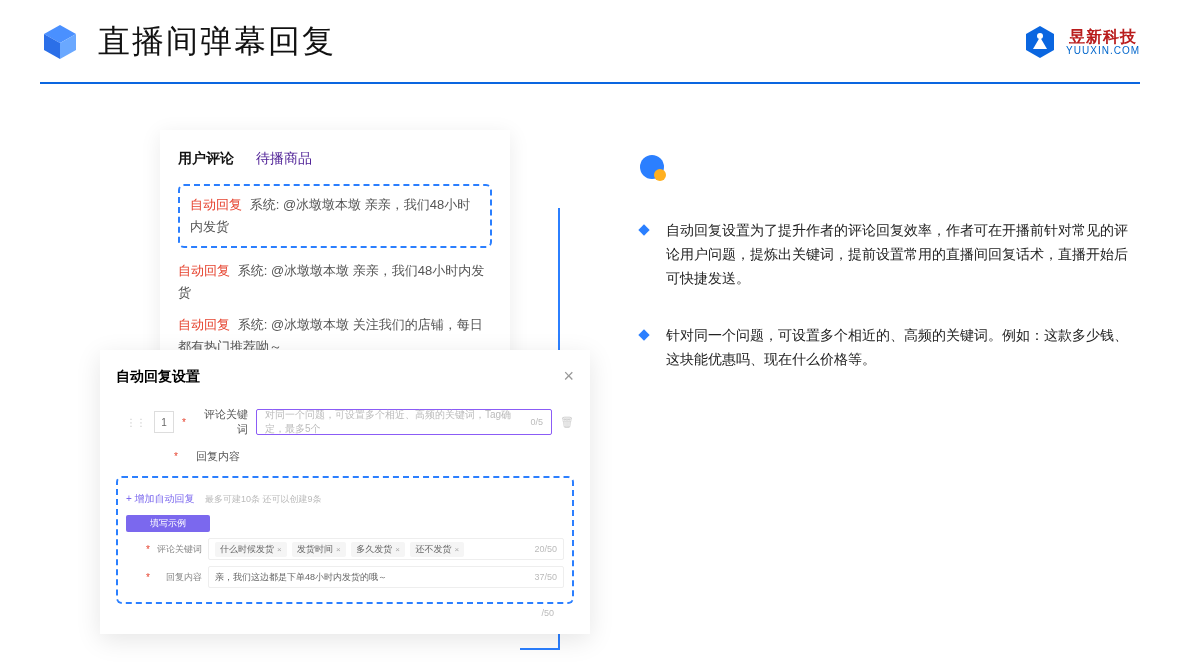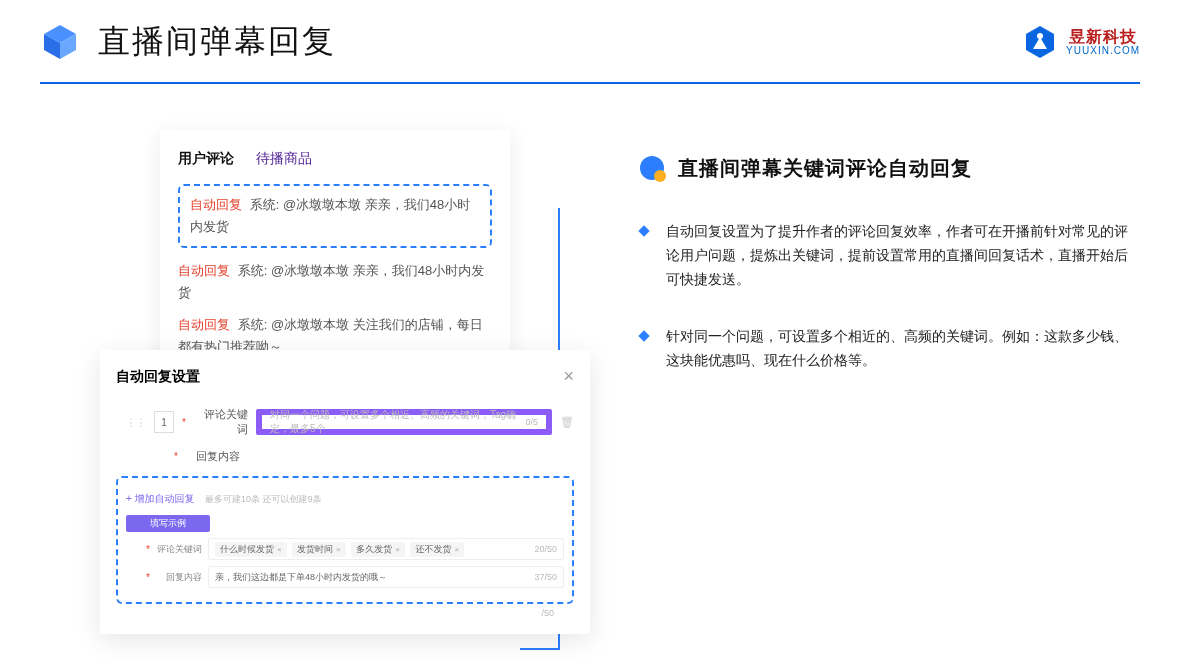--- a/index.html
+++ b/index.html
@@ -40,21 +40,21 @@
 .dashed-box { border: 2px dashed #2B7FFF; border-radius: 6px; padding: 8px 10px; margin-bottom: 12px; position: relative; }
 
 .card-settings { background: #fff; box-shadow: 0 6px 24px rgba(0,0,0,0.10); width: 490px; position: absolute; top: 220px; left: 0; padding: 16px; }
 .settings-header { display: flex; justify-content: space-between; align-items: center; font-size: 14px; font-weight: 600; margin-bottom: 20px; }
 .close-x { font-size: 18px; color: #999; font-weight: 300; }
 .form-row { display: flex; align-items: center; gap: 8px; margin-bottom: 12px; font-size: 11px; padding-left: 10px; }
 .idx-box { width: 20px; height: 22px; border: 1px solid #ddd; display: flex; align-items: center; justify-content: center; font-size: 10px; color: #666; }
 .dots { color: #ccc; font-size: 10px; }
 .req { color: #E6432F; font-size: 10px; }
 .label { color: #555; width: 54px; text-align: right; }
-.input-box { flex: 1; height: 26px; border: 6px solid #8b5cf6; border-radius: 2px; padding: 0 8px; display: flex; align-items: center; justify-content: space-between; font-size: 10px; color: #bbb; background: #fff; }
+.input-box { flex: 1; height: 26px; border: 1px solid #8b5cf6; border-radius: 2px; padding: 0 8px; display: flex; align-items: center; justify-content: space-between; font-size: 10px; color: #bbb; background: #fff; }
 .counter { font-size: 9px; color: #bbb; }
 .trash { color: #ccc; font-size: 11px; }
 
 .dashed-settings { border: 2px dashed #2B7FFF; border-radius: 6px; padding: 10px 8px 8px 8px; margin-top: 8px; position: relative; }
 .add-link { color: #7B68EE; font-size: 10px; }
 .hint { color: #bbb; font-size: 9px; margin-left: 6px; }
 .example-badge { background: #7B68EE; color: #fff; font-size: 9px; padding: 2px 24px; border-radius: 2px; display: inline-block; margin-bottom: 6px; }
 .tag-chip { display: inline-flex; align-items: center; background: #f5f5f5; border-radius: 2px; padding: 1px 5px; margin-right: 3px; font-size: 9px; color: #666; }
 .tag-chip .x { margin-left: 3px; color: #aaa; font-size: 8px; }
 .ex-row { display: flex; align-items: center; gap: 6px; margin-bottom: 6px; font-size: 9px; padding-left: 20px; }
@@ -185,21 +185,20 @@
     </div>
 
   </div>
 
   <div class="right-col">
     <div class="section-header">
       <div class="dot-icon">
         <div class="dot-blue"></div>
           <div class="dot-orange"></div>
       </div>
-      <h2 class="section-title">直播间弹幕关键词评论自动回复</h2>
     </div>
     <div class="bullet-item">
       <div class="diamond"></div>
       <div>自动回复设置为了提升作者的评论回复效率，作者可在开播前针对常见的评论用户问题，提炼出关键词，提前设置常用的直播间回复话术，直播开始后可快捷发送。</div>
     </div>
     <div class="bullet-item">
       <div class="diamond"></div>
       <div>针对同一个问题，可设置多个相近的、高频的关键词。例如：这款多少钱、这块能优惠吗、现在什么价格等。</div>
     </div>
   </div>

